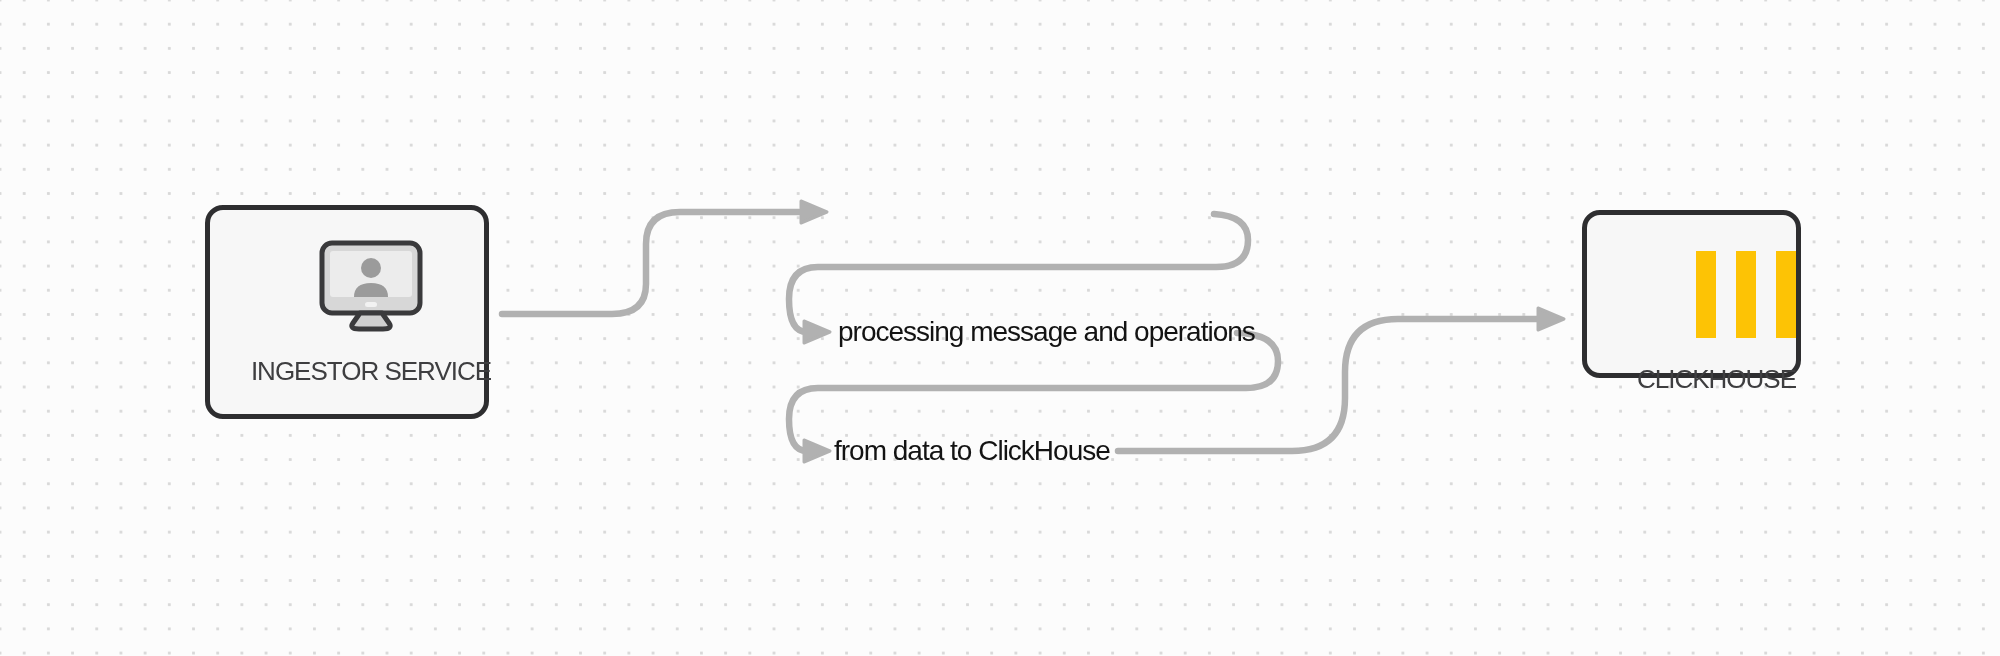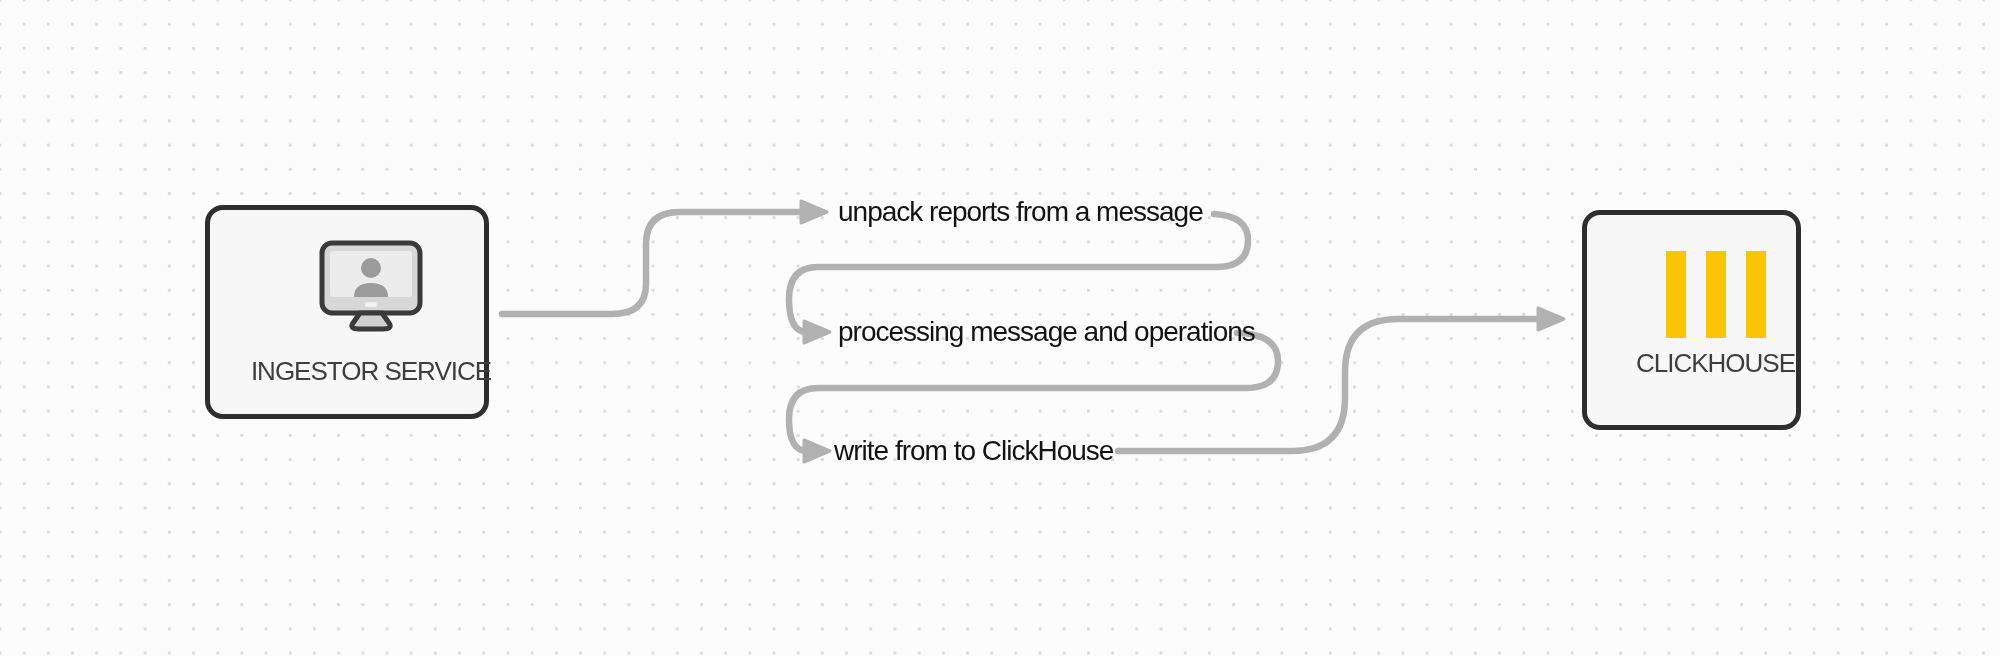--- a/index.html
+++ b/index.html
@@ -49,23 +49,24 @@
     padding-left: 48px;
   }
   .node-ingestor {
     left: 205px; top: 205px;
     width: 284px; height: 214px;
     padding-top: 30px;
     gap: 24px;
   }
   .node-clickhouse {
     left: 1582px; top: 210px;
-    width: 219px; height: 220px;
+    width: 219px; height: 168px;
     padding-top: 36px;
-    gap: 12px;
+    gap: 28px;
+    align-items: flex-end;
   }
   .node-label {
     font-size: 26px;
     letter-spacing: -1px;
     color: var(--label-color, #3e3e40);
     white-space: nowrap;
     line-height: 26px;
   }
   .ch-bars {
     display: flex;
@@ -123,17 +124,16 @@
 
   <div class="node node-clickhouse">
     <div class="ch-bars">
       <span class="ch-bar"></span>
       <span class="ch-bar"></span>
       <span class="ch-bar"></span>
     </div>
     <div class="node-label">CLICKHOUSE</div>
   </div>
 
-  <div class="step-label step-1">unpack reports from a message</div>
   <div class="step-label step-2">processing message and operations</div>
-  <div class="step-label step-3">write from to ClickHouse</div>
+  <div class="step-label step-3">from data to ClickHouse</div>
 
 </div>
 
 </body></html>

